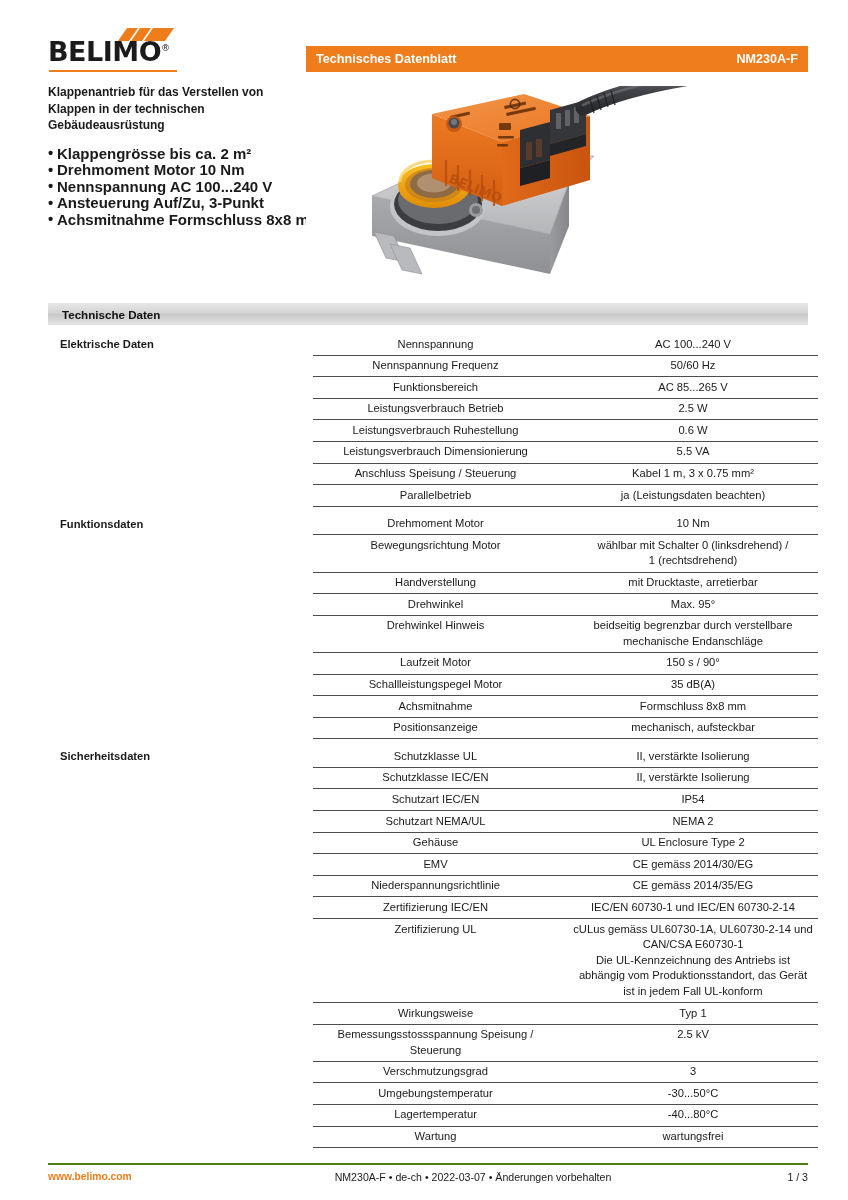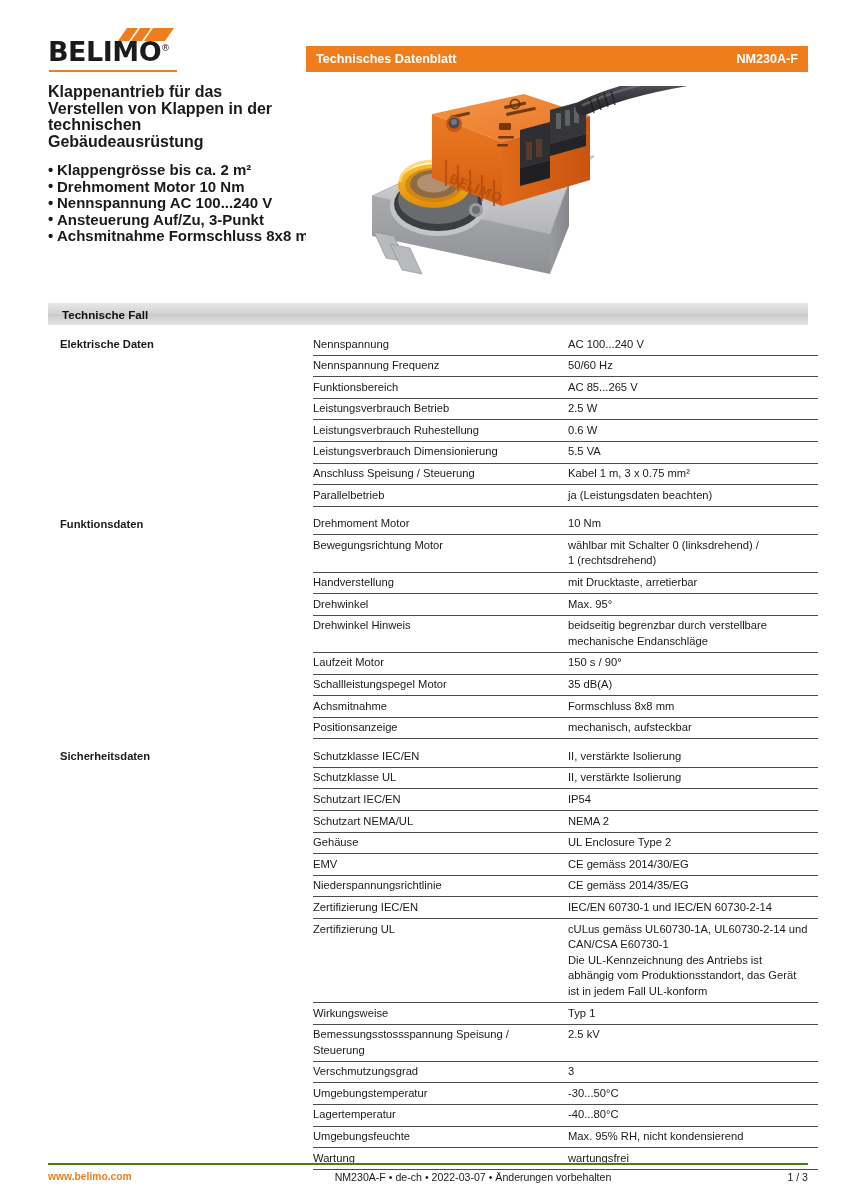--- a/index.html
+++ b/index.html
@@ -68,21 +68,21 @@
   .logo-rule {
     position: absolute;
     left: 1px;
     top: 42px;
     width: 128px;
     height: 2px;
     background: #ef7d1a;
   }
   .sub-title {
     margin-top: 10px;
-    font-size: 16px;
+    font-size: 12px;
     font-weight: bold;
     line-height: 16.5px;
     color: #1a1a1a;
     width: 225px;
   }
   .feature-list {
     margin-top: 12px;
     font-size: 15px;
     font-weight: bold;
     line-height: 16.5px;
@@ -175,20 +175,21 @@
     text-align: left;
     font-size: 11.2px;
     font-weight: bold;
     color: #1a1a1a;
   }
   .group-rows {
     margin-left: 265px;
     width: 495px;
     border-collapse: collapse;
     table-layout: fixed;
+    text-align: center;
   }
   .group-rows tr {
     border-bottom: 1px solid #4c4c4c;
   }
   .group-rows tr:first-child {
     border-top: none;
   }
   .group-rows td {
     vertical-align: top;
     font-size: 11.2px;
@@ -392,21 +393,21 @@
             <line x1="243" y1="10" x2="247" y2="24"></line>
             <line x1="250" y1="7" x2="254" y2="21"></line>
             <line x1="257" y1="5" x2="261" y2="19"></line>
           </g>
         </g>
       </svg>
     </div>
   </div>
 
   <div class="section-bar" id="section-technische">
-    <span>Technische Fall</span>
+    <span>Technische Daten</span>
   </div>
 
   <div class="spec-area">
 
     <div class="spec-group">
       <div class="group-label">Elektrische Daten</div>
       <table class="group-rows">
         <tbody>
           <tr>
             <td class="col-key">Nennspannung</td>
@@ -522,27 +523,27 @@
           </tr>
         </tbody>
       </table>
     </div>
 
     <div class="spec-group">
       <div class="group-label">Sicherheitsdaten</div>
       <table class="group-rows">
         <tbody>
           <tr>
+            <td class="col-key">Schutzklasse UL</td>
+            <td class="col-val">
+              <span class="val-line">II, verstärkte Isolierung</span>
+            </td>
+          </tr>
+          <tr>
             <td class="col-key">Schutzklasse IEC/EN</td>
-            <td class="col-val">
-              <span class="val-line">II, verstärkte Isolierung</span>
-            </td>
-          </tr>
-          <tr>
-            <td class="col-key">Schutzklasse UL</td>
             <td class="col-val">
               <span class="val-line">II, verstärkte Isolierung</span>
             </td>
           </tr>
           <tr>
             <td class="col-key">Schutzart IEC/EN</td>
             <td class="col-val">
               <span class="val-line">IP54</span>
             </td>
           </tr>
@@ -610,26 +611,20 @@
               <span class="val-line">-30...50°C</span>
             </td>
           </tr>
           <tr>
             <td class="col-key">Lagertemperatur</td>
             <td class="col-val">
               <span class="val-line">-40...80°C</span>
             </td>
           </tr>
           <tr>
-            <td class="col-key">Umgebungsfeuchte</td>
-            <td class="col-val">
-              <span class="val-line">Max. 95% RH, nicht kondensierend</span>
-            </td>
-          </tr>
-          <tr>
             <td class="col-key">Wartung</td>
             <td class="col-val">
               <span class="val-line">wartungsfrei</span>
             </td>
           </tr>
         </tbody>
       </table>
     </div>
   </div>
 

